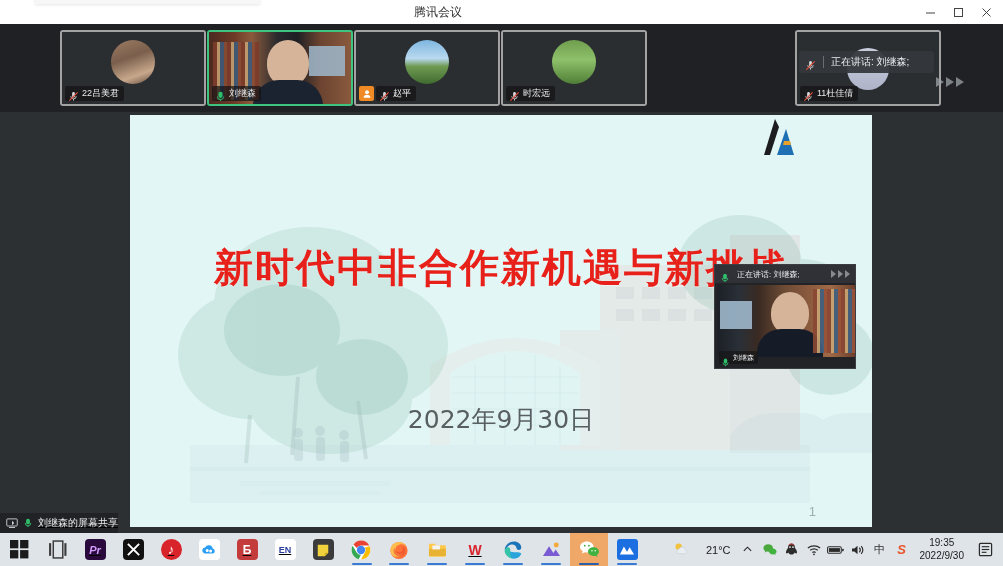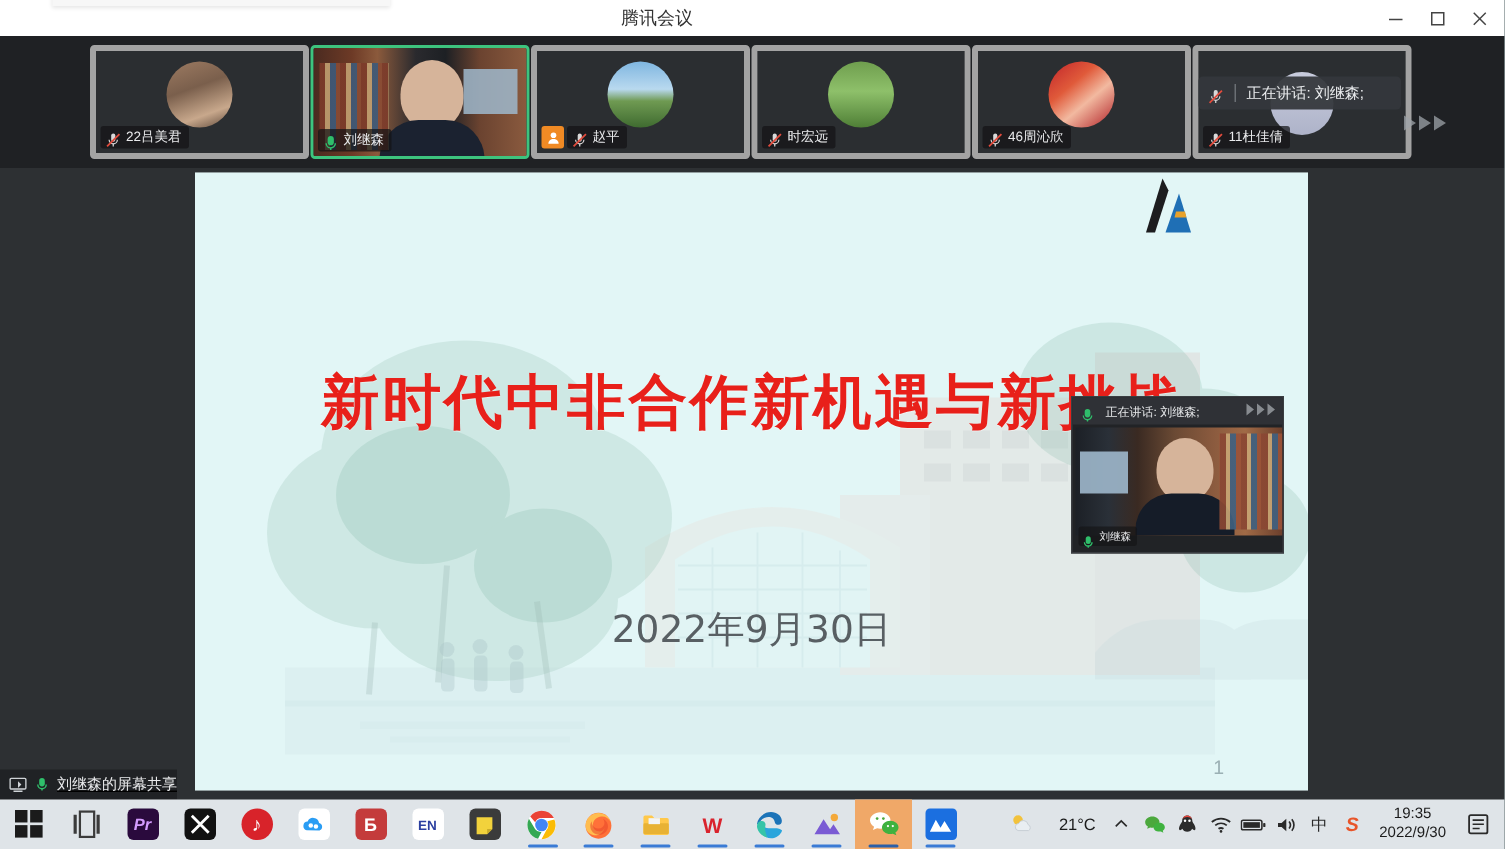--- a/index.html
+++ b/index.html
@@ -35,21 +35,21 @@
   }
   #titlebar .wbtn svg{ display:block; }
 
   
   #strip{
     position:absolute; left:0; top:24px; width:1003px; height:88px;
     background:#1f2124; z-index:30;
   }
   .tile{
     position:absolute; top:6px; height:76px;
-    background:#2b2e31; border:4px solid #a3a3a3; border-radius:3px;
+    background:#2b2e31; border:2px solid #a3a3a3; border-radius:3px;
     overflow:hidden;
   }
   .tile.active{ border:2px solid #3dc47e; }
   .tile .cam{
     position:absolute; inset:0;
   }
   .tile .avatar{
     position:absolute; left:50%; top:42%; transform:translate(-50%,-50%);
     width:44px; height:44px; border-radius:50%;
     background:#555; overflow:hidden;
@@ -153,21 +153,21 @@
     text-decoration:underline;
   }
   #share-indicator .lbl{ font-size:10px; color:#e9eaec; white-space:nowrap; }
 
   
   #taskbar{
     position:absolute; left:0; bottom:0; width:1003px; height:33px;
     background:#dfe4e8; z-index:50;
     display:flex; align-items:center;
   }
-  #taskbar-left{ display:flex; align-items:center; }
+  #taskbar-left{ display:flex; align-items:center;text-decoration:underline; }
   .tbicon{
     width:38px; height:33px; position:relative;
     display:flex; align-items:center; justify-content:center;
   }
   .tbicon .glyph{
     width:21px; height:21px; border-radius:4px;
     display:flex; align-items:center; justify-content:center;
     font-size:10px; font-weight:bold; color:#fff; overflow:hidden;
   }
   .tbicon .running{
@@ -285,35 +285,20 @@
             <path d="M8 1.5a2 2 0 0 1 2 2v4a2 2 0 0 1-4 0v-4a2 2 0 0 1 2-2z" fill="#d8d8d8"></path>
             <path d="M4 7.5a4 4 0 0 0 8 0" fill="none" stroke="#d8d8d8" stroke-width="1.2"></path>
             <line x1="8" y1="11.5" x2="8" y2="14" stroke="#d8d8d8" stroke-width="1.2"></line>
             <line x1="2" y1="14" x2="14" y2="2" stroke="#e24b3c" stroke-width="1.7"></line>
           </svg>
       </span>
       <span class="nm">时宏远</span>
     </div>
   </div>
 
-  <div class="tile" style="left:648px; width:146px;">
-    <div class="cam" style="background:#2b2e31;"></div>
-    <div class="avatar" style="background:linear-gradient(140deg,#c0232a 0%,#e05a3a 35%,#f2b9a0 60%,#b01e25 100%);"></div>
-    <div class="namebar">
-      <span class="mic">
-        <svg width="11" height="11" viewBox="0 0 16 16">
-            <path d="M8 1.5a2 2 0 0 1 2 2v4a2 2 0 0 1-4 0v-4a2 2 0 0 1 2-2z" fill="#d8d8d8"></path>
-            <path d="M4 7.5a4 4 0 0 0 8 0" fill="none" stroke="#d8d8d8" stroke-width="1.2"></path>
-            <line x1="8" y1="11.5" x2="8" y2="14" stroke="#d8d8d8" stroke-width="1.2"></line>
-            <line x1="2" y1="14" x2="14" y2="2" stroke="#e24b3c" stroke-width="1.7"></line>
-          </svg>
-      </span>
-      <span class="nm">46周沁欣</span>
-    </div>
-  </div>
 
   <div class="tile" style="left:795px; width:146px;">
     <div class="cam" style="background:#2b2e31;"></div>
     <div class="avatar-blank"></div>
     <div class="namebar">
       <span class="mic">
         <svg width="11" height="11" viewBox="0 0 16 16">
             <path d="M8 1.5a2 2 0 0 1 2 2v4a2 2 0 0 1-4 0v-4a2 2 0 0 1 2-2z" fill="#d8d8d8"></path>
             <path d="M4 7.5a4 4 0 0 0 8 0" fill="none" stroke="#d8d8d8" stroke-width="1.2"></path>
             <line x1="8" y1="11.5" x2="8" y2="14" stroke="#d8d8d8" stroke-width="1.2"></line>

